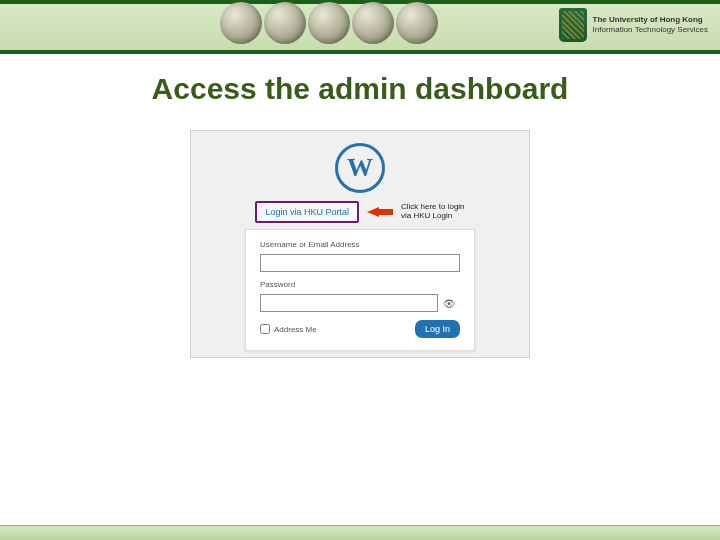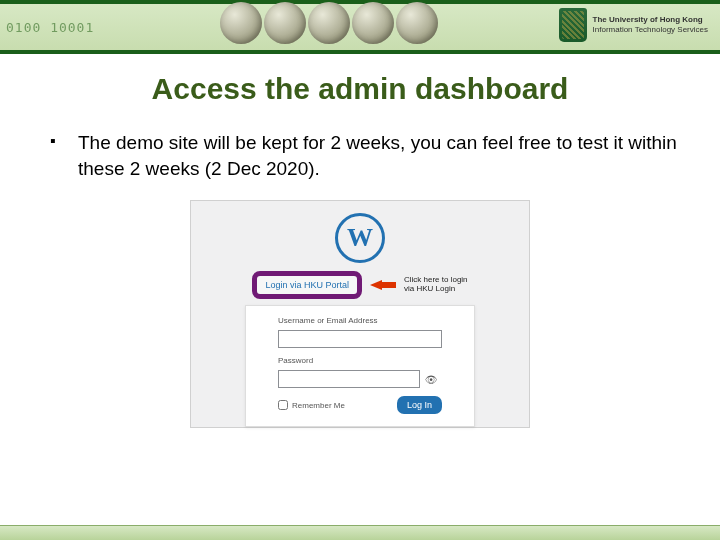--- a/index.html
+++ b/index.html
@@ -13,63 +13,59 @@
 .uni-text{font-size:8px;line-height:1.2;color:#333}
 .uni-text .l1{font-weight:bold}
 .slide-title{text-align:center;font-size:30px;font-weight:bold;color:#3a5c1a;margin:18px 0 24px}
 .bullets{padding:0 30px 0 50px;font-size:19px;color:#000;line-height:1.35}
 .bullets li{margin-bottom:8px;list-style:none;position:relative;padding-left:28px}
 .bullets li::before{content:"\25AA";position:absolute;left:0;top:0;font-size:16px;color:#000}
 .demo-link{text-decoration:underline;color:#000}
 .login-shot{width:340px;height:228px;margin:14px auto 0;border:1px solid #d0d0d0;background:#f0f0f1;position:relative;display:flex;flex-direction:column;align-items:center;padding-top:12px;box-sizing:border-box}
 .wp-logo{width:44px;height:44px;border-radius:50%;border:3px solid #2271b1;display:flex;align-items:center;justify-content:center;color:#2271b1;font-weight:bold;font-size:26px;font-family:"Times New Roman",serif;margin-bottom:8px}
 .portal-row{display:flex;align-items:center;gap:8px;margin-bottom:6px}
-.portal-btn{border:5px solid #701a75;color:#2271b1;background:#f6f7f7;font-size:9px;padding:4px 8px;border-radius:8px}
+.portal-btn{border:2px solid #701a75;color:#2271b1;background:#f6f7f7;font-size:9px;padding:4px 8px;border-radius:2px}
 .red-arrow{width:26px;height:10px;position:relative}
 .red-arrow::before{content:"";position:absolute;left:0;top:0;border-right:12px solid #d30;border-top:5px solid transparent;border-bottom:5px solid transparent}
 .red-arrow::after{content:"";position:absolute;left:10px;top:2px;width:16px;height:6px;background:#d30}
 .arrow-caption{font-size:8px;line-height:1.1;color:#222}
-.login-box{width:230px;background:#fff;border:1px solid #ddd;padding:10px 32px 12px;box-sizing:border-box;box-shadow:0 1px 3px rgba(0,0,0,0.08)}
+.login-box{width:230px;background:#fff;border:1px solid #ddd;padding:10px 14px 12px;box-sizing:border-box;box-shadow:0 1px 3px rgba(0,0,0,0.08)}
 .lbl{font-size:8px;color:#555;margin-bottom:3px}
 .inp{width:100%;height:18px;border:1px solid #8c8f94;box-sizing:border-box;margin-bottom:8px;font-size:9px;padding:0 4px}
 .pw-row{position:relative}
 .eye{position:absolute;right:0;top:-26px;width:22px;height:18px;border-left:1px solid #8c8f94;display:flex;align-items:center;justify-content:center;font-size:10px;color:#555;background:#fff}
 .bottom-row{display:flex;justify-content:space-between;align-items:center}
 .remember{display:flex;align-items:center;gap:4px;font-size:8px;color:#555}
 .remember input{width:10px;height:10px;margin:0}
 .login-btn{background:#2271b1;color:#fff;border:none;font-size:9px;padding:4px 10px;border-radius:7px}
 .footer-bar{position:absolute;left:0;right:0;bottom:0;height:14px;background:linear-gradient(#d7e8c4,#b8d39a);border-top:1px solid #8aad6a}
 </style>
 </head>
 <body>
 
 <div class="top-banner">
-  <div class="binary">0100    10001</div>
   <div class="globes">
     <div class="globe"></div>
     <div class="globe"></div>
     <div class="globe"></div>
     <div class="globe"></div>
     <div class="globe"></div>
   </div>
   <div class="uni-logo">
     <div class="crest"></div>
     <div class="uni-text">
       <div class="l1">The University of Hong Kong</div>
       <div>Information Technology Services</div>
     </div>
   </div>
 </div>
 
 <div class="slide-title">Access the admin dashboard</div>
 
 <ul class="bullets">
-  <li>
-    <span>The demo site will be kept for 2 weeks, you can feel free to test it within these 2 weeks (2 Dec 2020).</span>
-  </li>
 </ul>
 
 <div class="login-shot">
   <div class="wp-logo">W</div>
   <div class="portal-row">
     <button class="portal-btn">Login via HKU Portal</button>
     <div class="red-arrow"></div>
     <div class="arrow-caption">
       <div>Click here to login</div>
       <div>via HKU Login</div>
@@ -79,20 +75,20 @@
     <div class="lbl">Username or Email Address</div>
     <input class="inp" style="">
     <div class="lbl">Password</div>
     <input class="inp" type="password" style="">
     <div class="pw-row">
       <div class="eye">👁</div>
     </div>
     <div class="bottom-row">
       <label class="remember">
         <input type="checkbox" style="">
-        <span>Remember Me</span>
+        <span>Address Me</span>
       </label>
       <button class="login-btn">Log In</button>
     </div>
   </div>
 </div>
 
 <div class="footer-bar"></div>
 
 </body></html>

